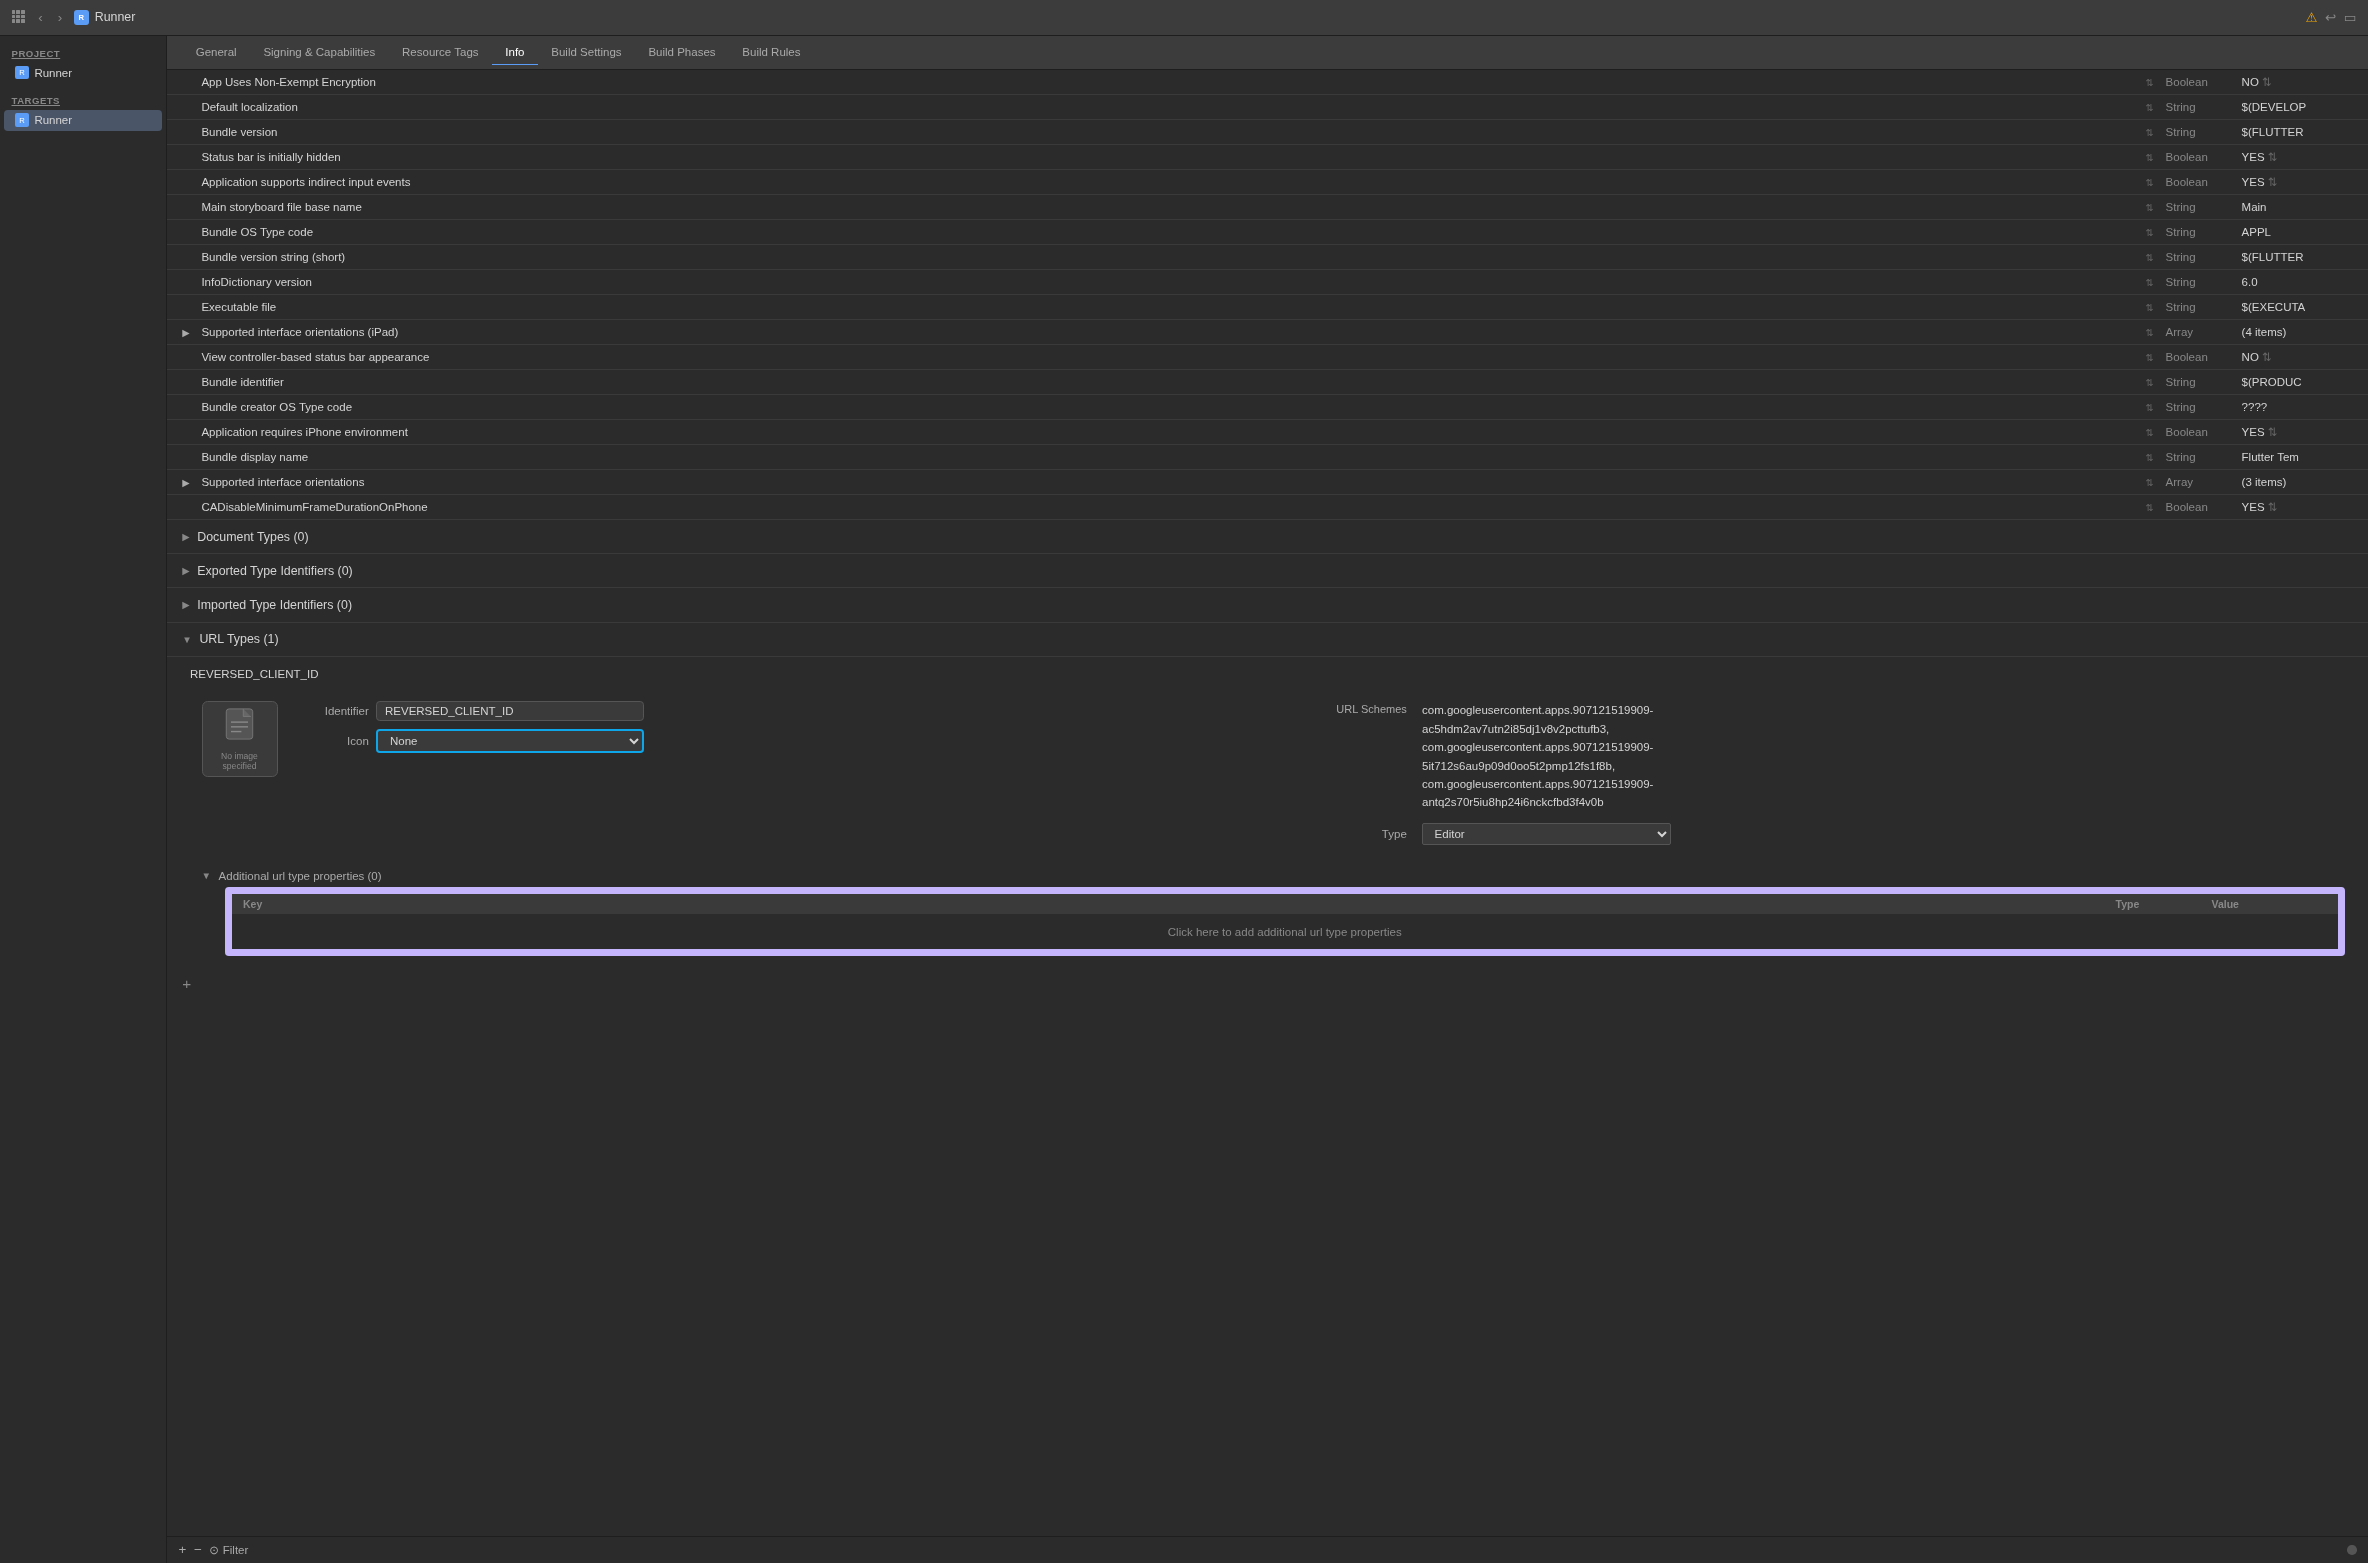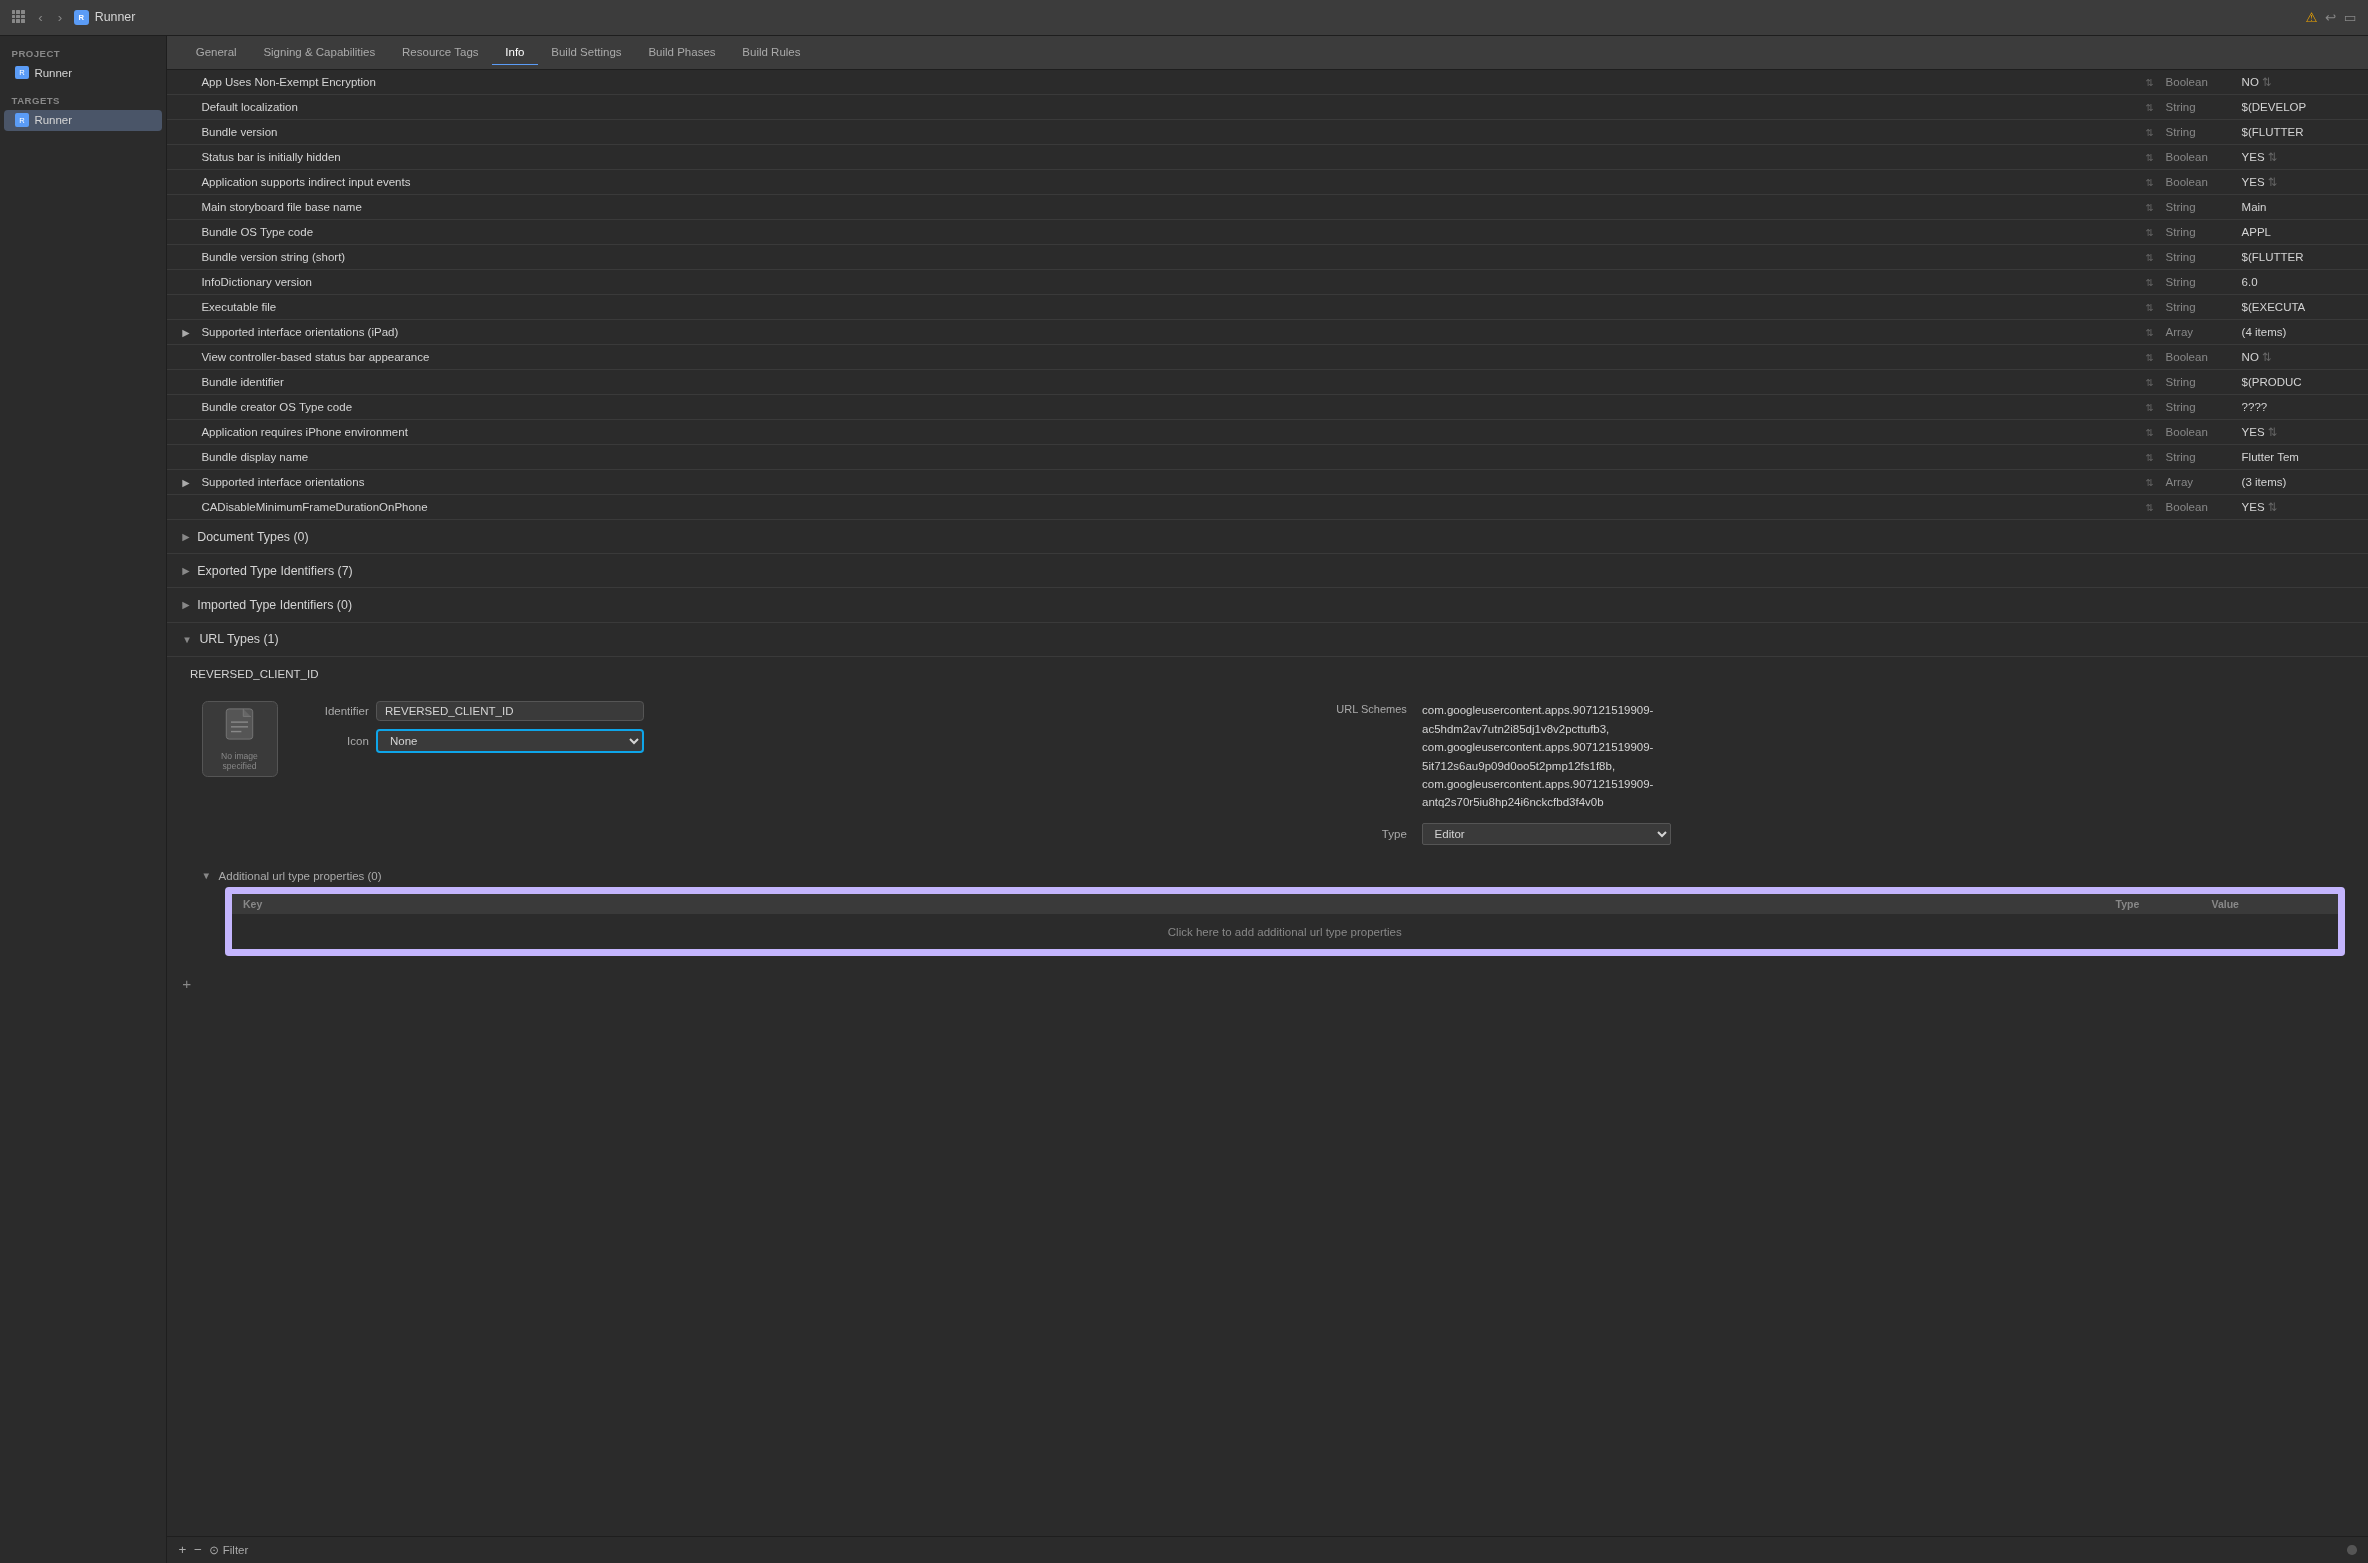--- a/index.html
+++ b/index.html
@@ -81,20 +81,21 @@
       flex-direction: column;
       flex-shrink: 0;
     }
     .sidebar-section-label {
       font-size: 9.6px;
       color: #888;
       font-weight: 700;
       padding: 11.5px 11.5px 3.8px 11.5px;
       letter-spacing: 0.05em;
       text-transform: uppercase;
+      text-decoration: underline;
     }
     .sidebar-item {
       display: flex;
       align-items: center;
       gap: 5.7px;
       padding: 3.8px 11.5px;
       cursor: pointer;
       border-radius: 3.8px;
       margin: 0 3.8px;
     }
@@ -594,21 +595,21 @@
         </div>
       </div>
 
       <div class="section-header">
         <span class="section-arrow">▶</span>
         <span>Document Types (0)</span>
       </div>
 
       <div class="section-header">
         <span class="section-arrow">▶</span>
-        <span>Exported Type Identifiers (7)</span>
+        <span>Exported Type Identifiers (0)</span>
       </div>
 
       <div class="section-header">
         <span class="section-arrow">▶</span>
         <span>Imported Type Identifiers (0)</span>
       </div>
 
       <div class="section-header">
         <span class="section-arrow">▼</span>
         <span>URL Types (1)</span>

